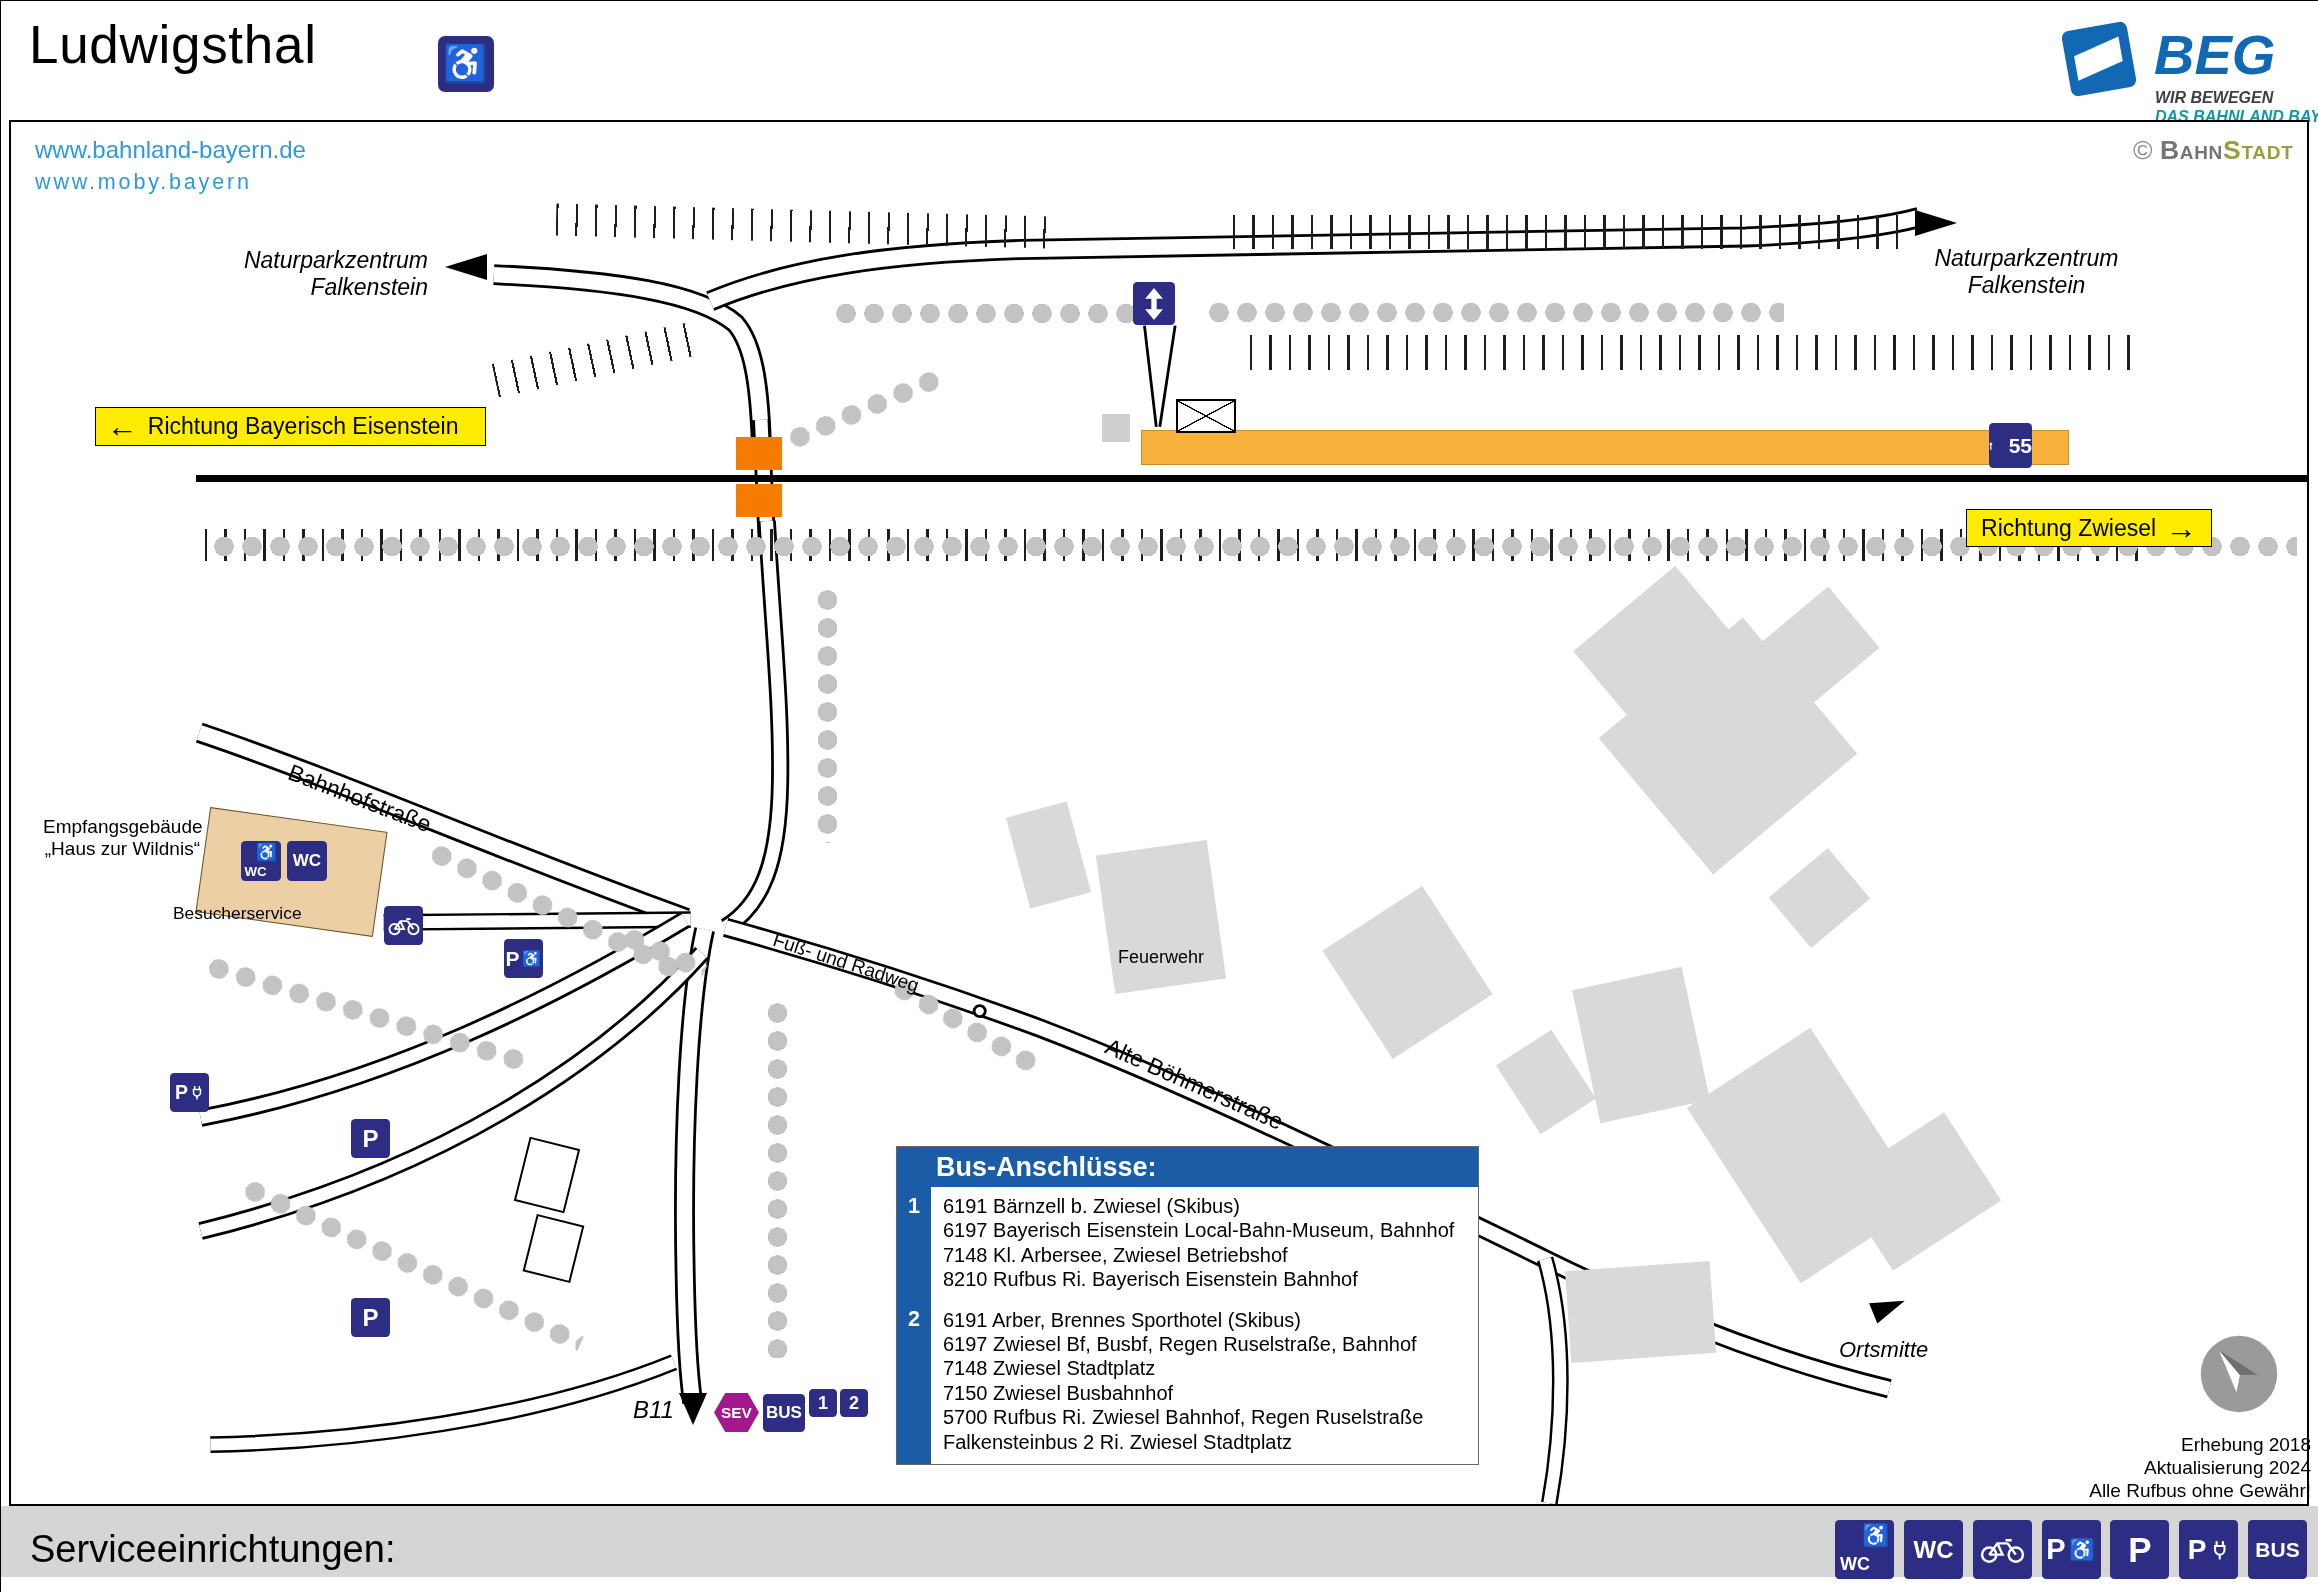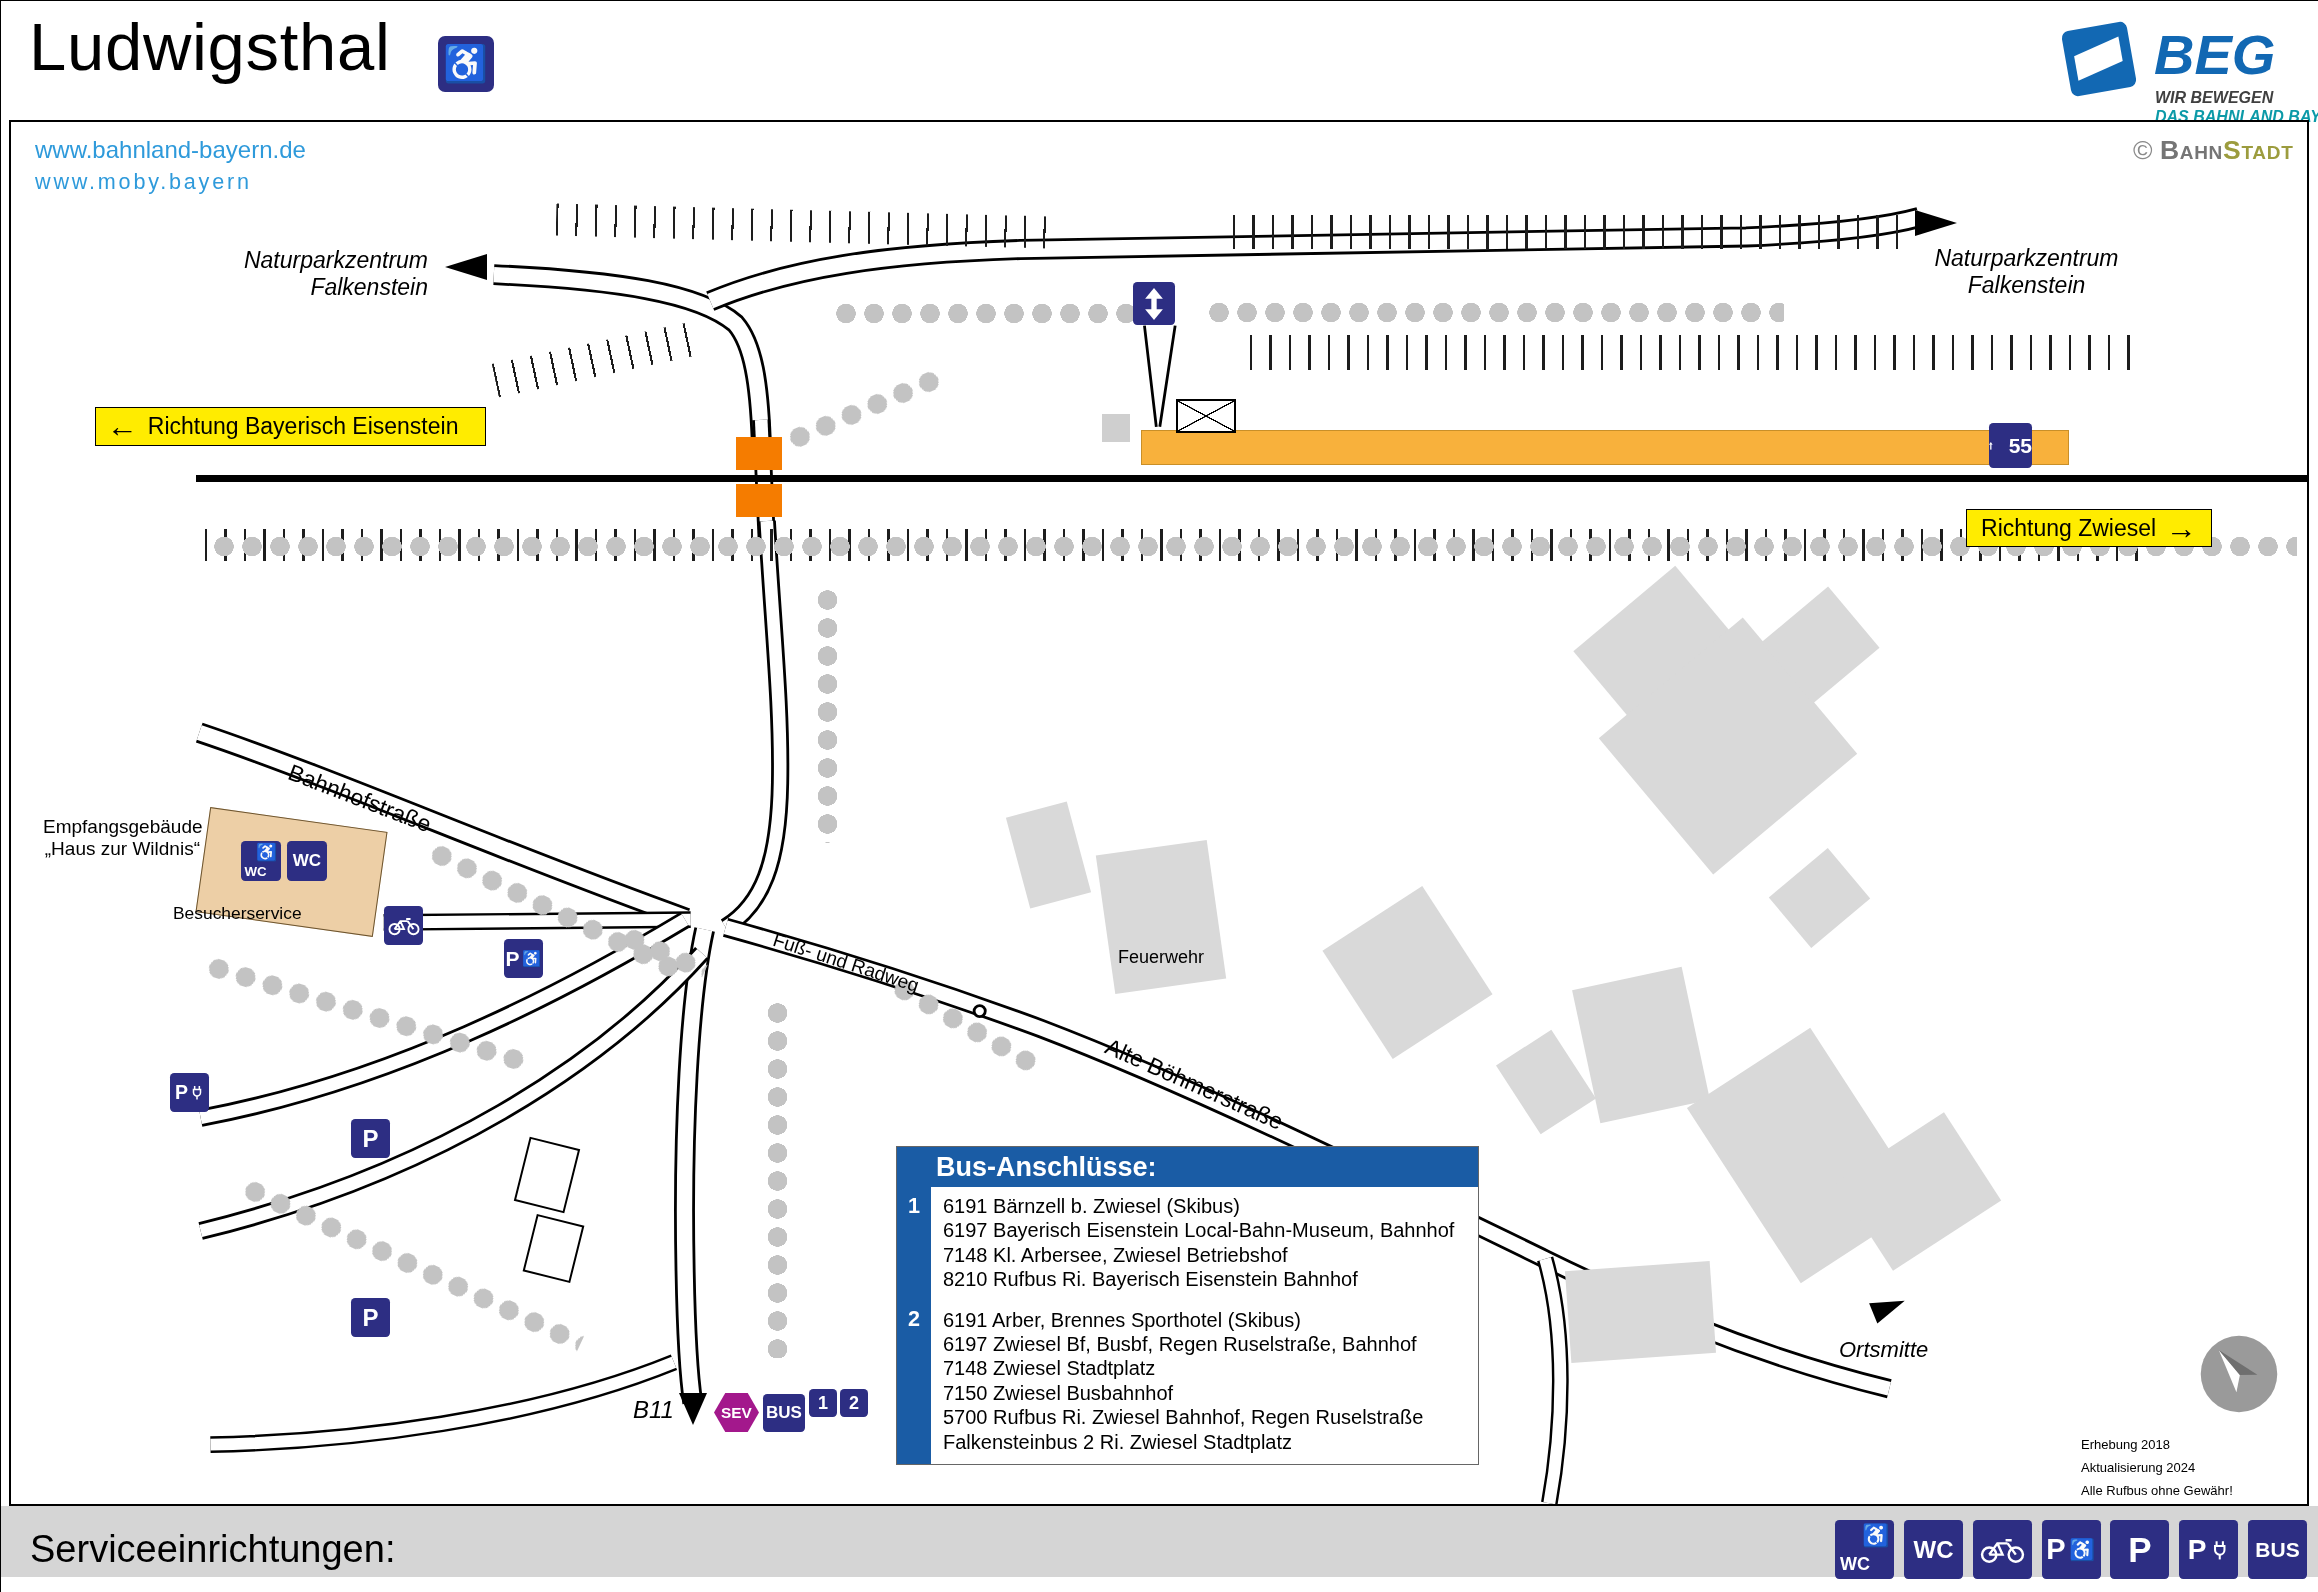--- a/index.html
+++ b/index.html
@@ -19,21 +19,21 @@
   .busbox-b{position:relative;padding:7px 9.8px 9.8px 46px}
   .buscol{position:absolute;left:0;top:0;bottom:0;width:34px;background:#1A5CA5}
   .busnum{position:absolute;left:0;width:34px;text-align:center;color:#fff;font-weight:700;font-size:21.6px}
   .busline{font-size:20px;line-height:24.4px;white-space:nowrap}
   .footer{position:absolute;left:0;right:0;top:1505px;height:71px;background:#d5d5d5;z-index:40}
   .fic{position:relative;width:59px;height:59px;background:#2D2E83;color:#fff;border-radius:4.2px;flex:0 0 auto}
 </style>
 </head>
 <body>
 
-<div class="lbl" style="left:28px;top:7px;font-size:67px;letter-spacing:0.7px">Ludwigsthal</div>
+<div class="lbl" style="left:28px;top:13px;font-size:53px;letter-spacing:0.7px">Ludwigsthal</div>
 
 <div class="sq" style="left:437px;top:35px;width:56px;height:56px;border-radius:7px">
   <span style="font-size:36px;font-weight:400">♿</span>
 </div>
 
 <div class="abs" style="left:2065px;top:18px;width:251px;height:98px">
   <div style="position:absolute;left:0;top:7px;width:66px;height:66px;background:#1268B3;transform:rotate(-10deg);border-radius:7px">
     <div style="position:absolute;left:9px;top:20px;width:47px;height:25px;background:#fff;transform:skewY(-14deg)"></div>
   </div>
   <div class="lbl" style="left:88px;top:2.8px;font-size:56px;font-weight:800;font-style:italic;color:#1268B3">BEG</div>
@@ -268,21 +268,21 @@
 <div class="lbl" style="left:1838px;top:1336px;font-size:22px;font-style:italic;z-index:10">Ortsmitte</div>
 
 <svg class="abs" style="left:2197px;top:1332px;z-index:10" width="82" height="82" viewBox="0 0 120 120">
   <circle cx="60" cy="60" r="56" fill="#9a9a9a"></circle>
   <g transform="rotate(-40 60 60)">
     <polygon points="60,14 40,78 60,62" fill="#ffffff"></polygon>
     <polygon points="60,14 80,78 60,62" fill="#6f6f6f"></polygon>
   </g>
 </svg>
 
-<div class="lbl" style="left:2080px;top:1432px;width:230px;font-size:13px;line-height:23px;z-index:10">
+<div class="lbl" style="left:2080px;top:1432px;width:230px;text-align:right;font-size:19px;line-height:23px;z-index:10">
   <div>Erhebung 2018</div>
   <div>Aktualisierung 2024</div>
   <div>Alle Rufbus ohne Gewähr!</div>
 </div>
 
 <div class="footer">
   <div class="lbl" style="left:29px;top:22px;font-size:38px">Serviceeinrichtungen:</div>
   <div class="abs" style="right:11px;top:14px;display:flex;gap:9.8px">
     <div class="fic">
       <span style="position:absolute;right:4.2px;top:2.8px;font-size:22px">♿</span>

